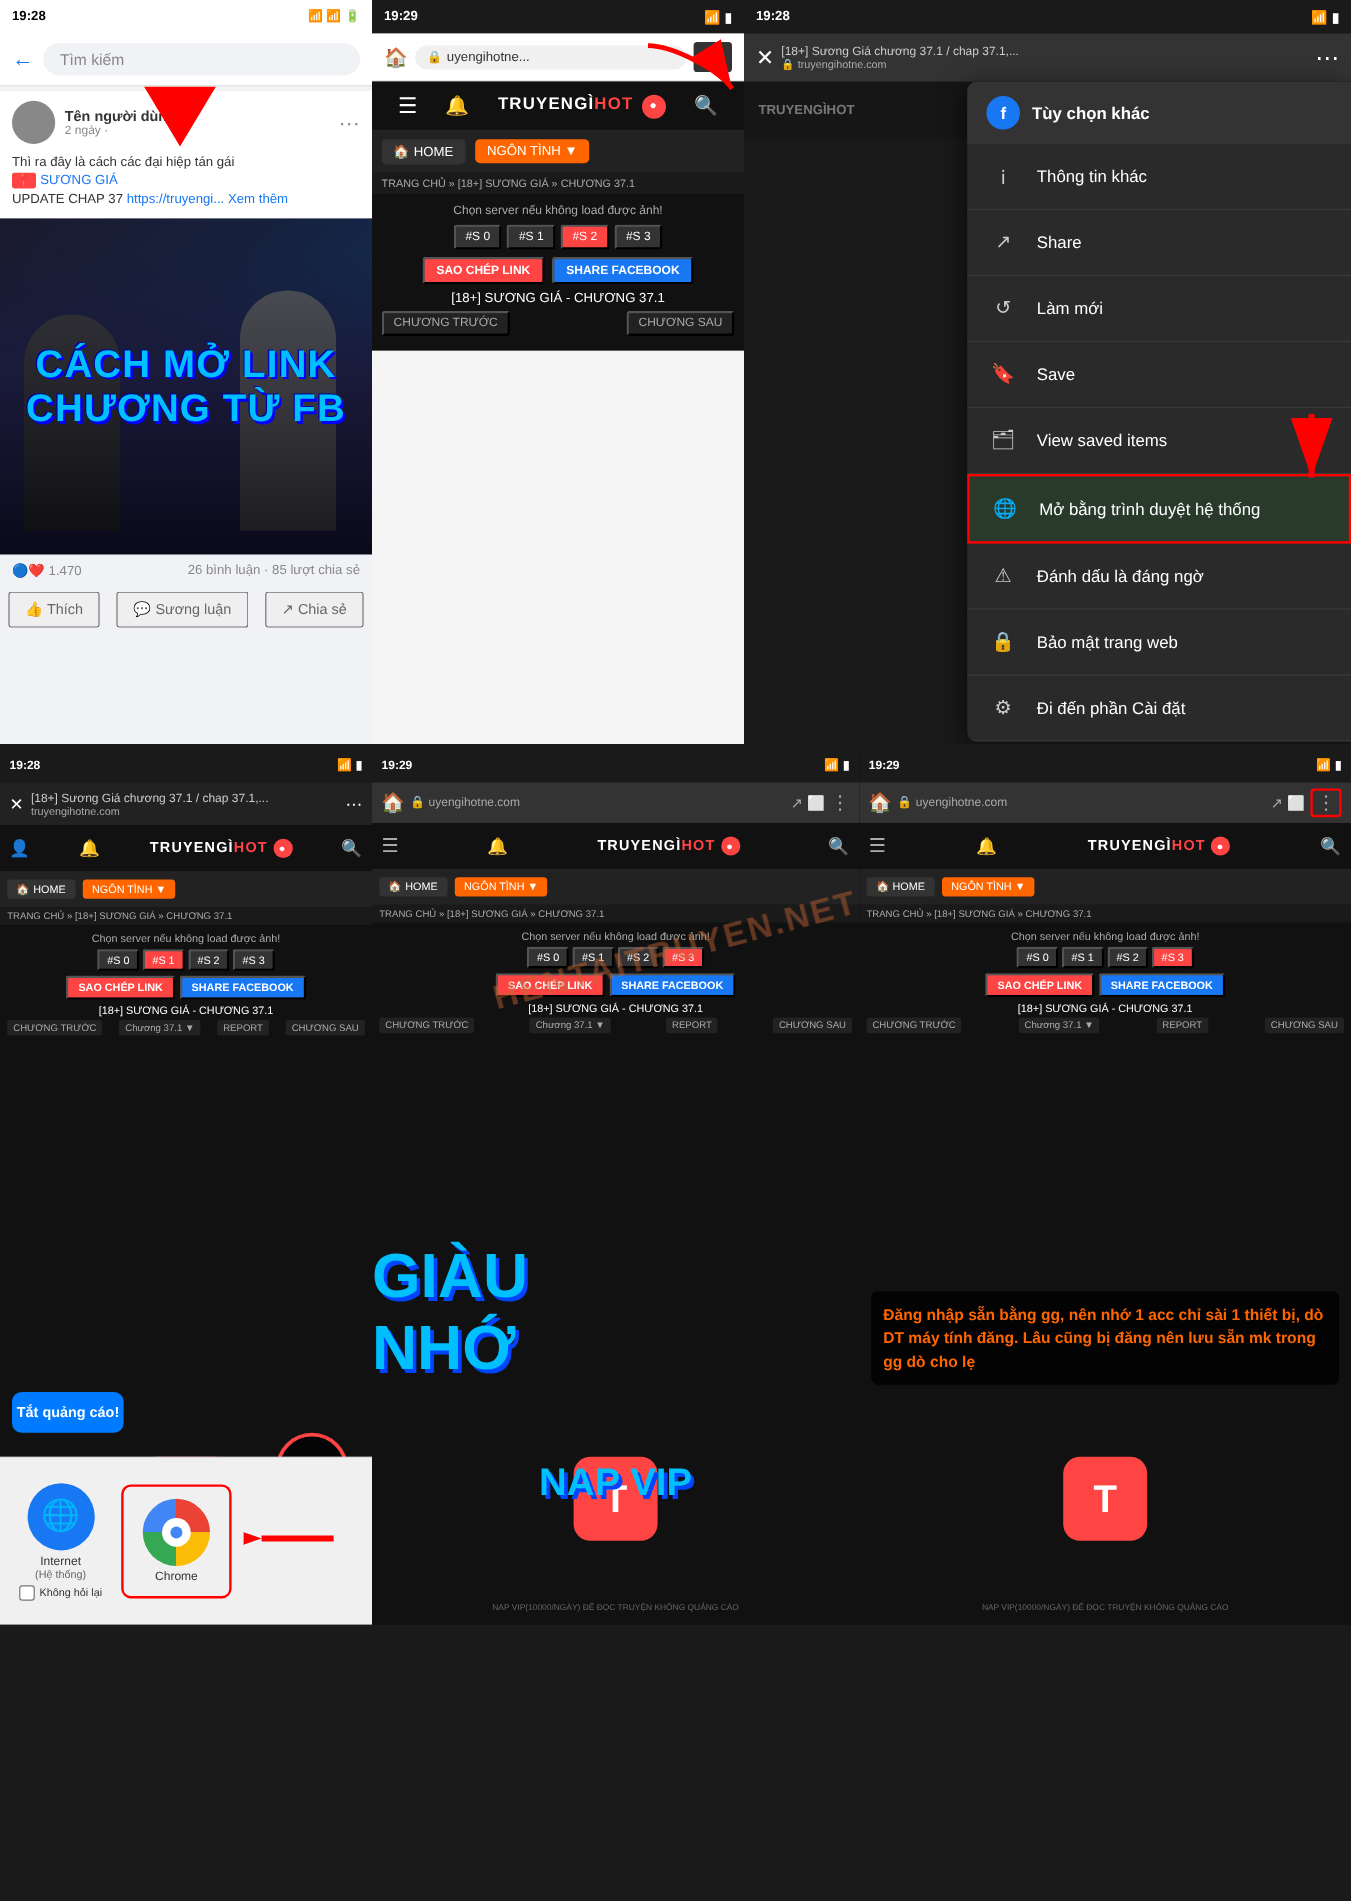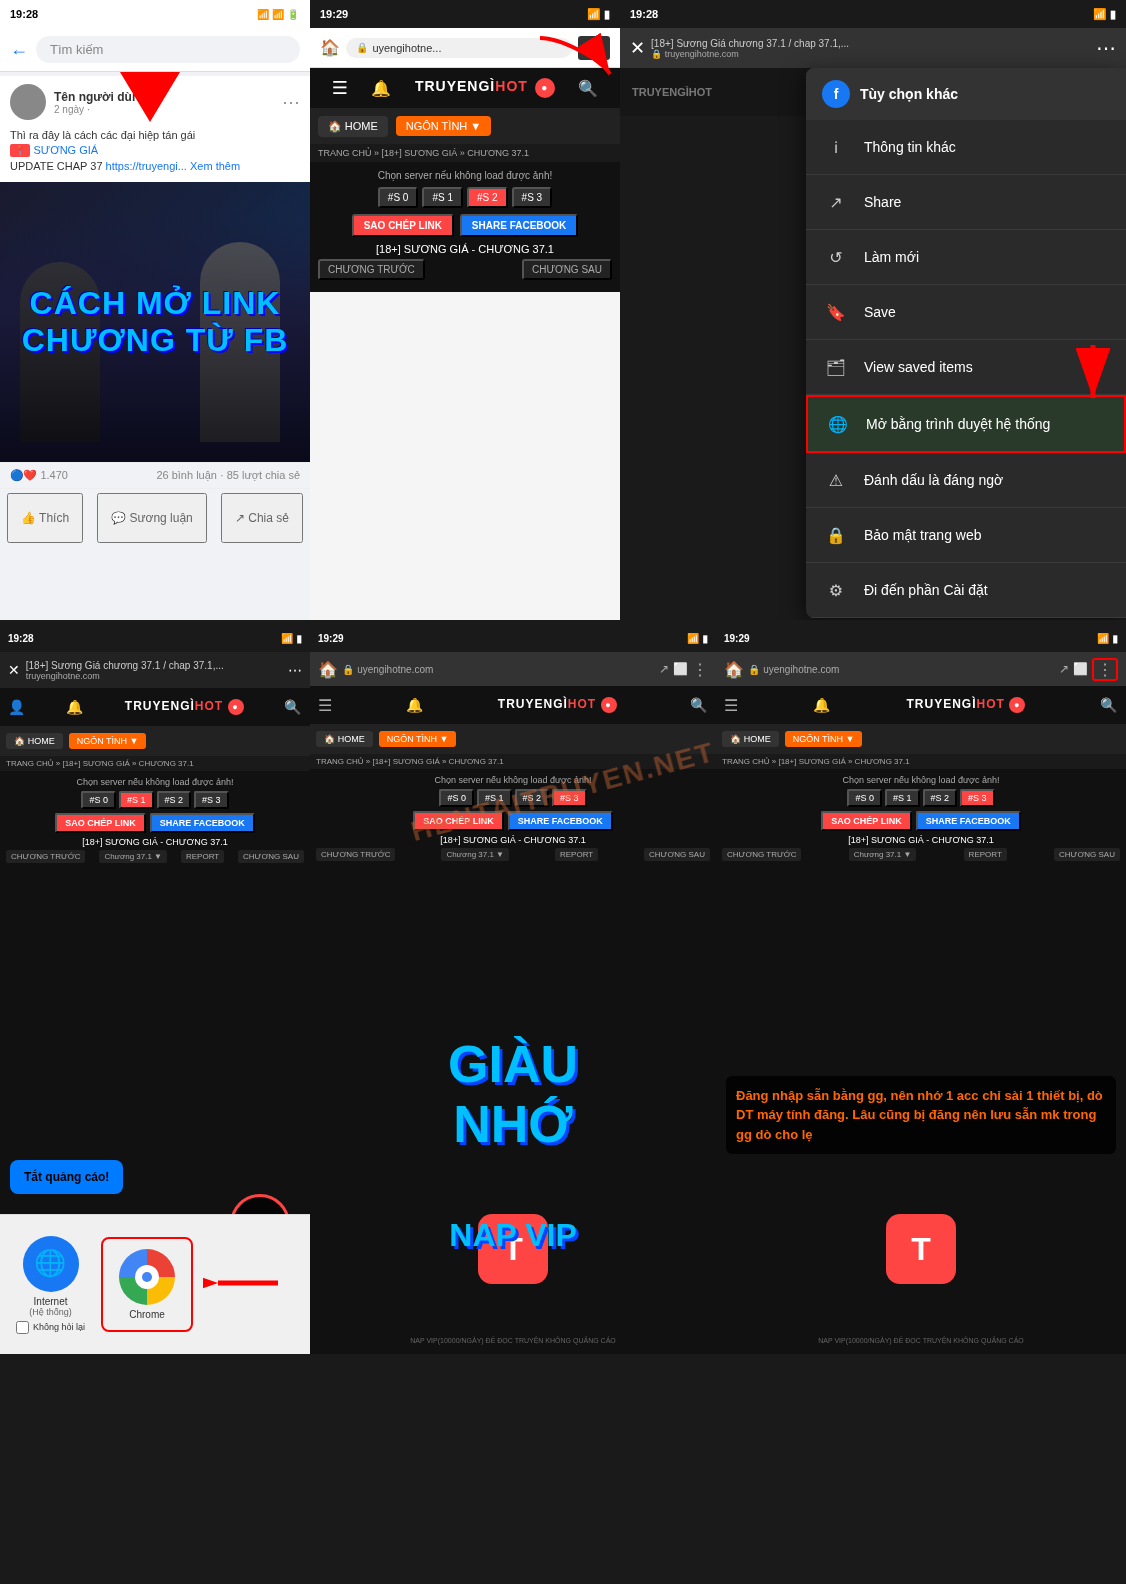--- a/index.html
+++ b/index.html
@@ -172,21 +172,21 @@
       justify-content: space-around;
       padding: 4px 0;
     }
 
     .fb-action-btn {
       display: flex;
       align-items: center;
       gap: 4px;
       font-size: 12px;
       color: #666;
-      padding: 16px 12px;
+      padding: 6px 12px;
     }
 
     
     .panel-browser {
       width: 310px;
       height: 620px;
       background: #f5f5f5;
       position: relative;
       flex-shrink: 0;
       overflow: hidden;
@@ -706,23 +706,23 @@
       padding: 2px 5px;
       border-radius: 2px;
     }
 
     
     .tat-qc-popup {
       position: absolute;
       bottom: 160px;
       left: 10px;
       background: #007bff;
-      color: #000000;
+      color: #ffffff;
       border-radius: 8px;
-      padding: 10px 14px;
+      padding: 10px 4px;
       font-size: 12px;
       font-weight: bold;
       text-align: center;
       z-index: 20;
     }
 
     .ads-circle {
       position: absolute;
       bottom: 100px;
       right: 20px;
@@ -768,21 +768,21 @@
       font-size: 8px;
       color: #888;
     }
 
     
     .giau-nho-text {
       position: absolute;
       bottom: 200px;
       left: 0;
       right: 0;
-      text-align: center;
+      text-align: left;
       z-index: 10;
     }
 
     .giau-text {
       font-size: 52px;
       font-weight: 900;
       color: #00bfff;
       text-shadow: 3px 3px 0 #0044ff;
       display: block;
     }

